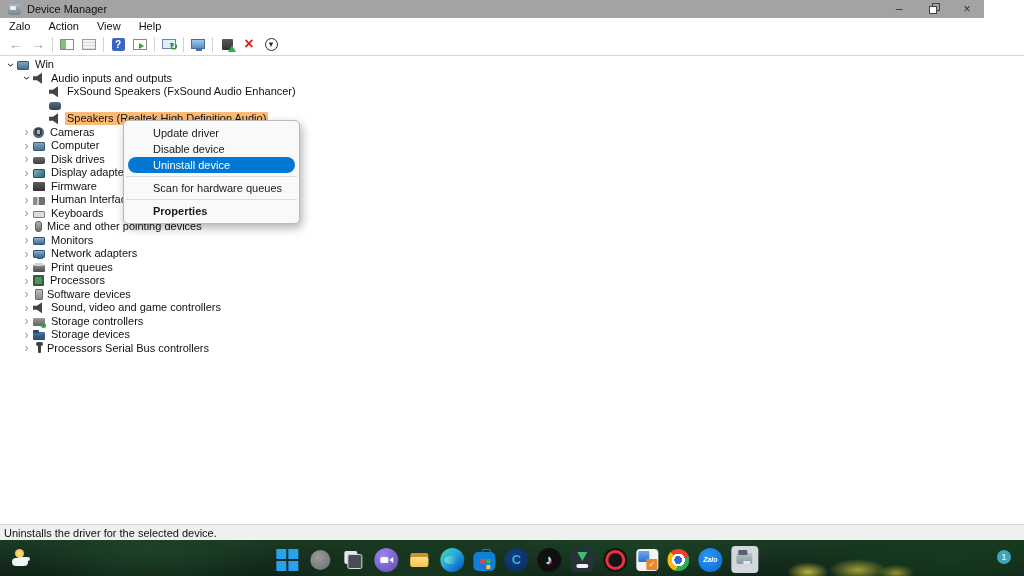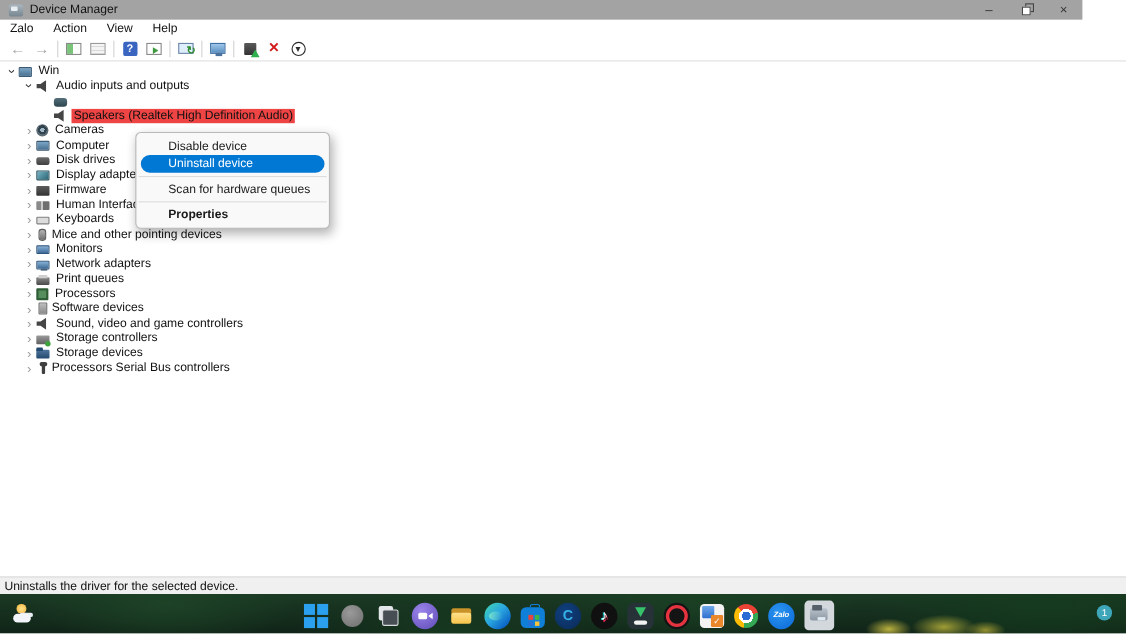--- a/index.html
+++ b/index.html
@@ -56,21 +56,21 @@
   
   .treearea { position:absolute; left:0; top:56px; width:1024px; height:468px; background:#fff;
               padding-top:2px; overflow:hidden; }
   .trow { display:flex; align-items:center; height:13.5px; font-size:11px; color:#111; white-space:nowrap; }
   .arrow { width:13px; flex:none; text-align:center; color:#9a9a9a; font-size:12px; line-height:12px; }
   .arrow span { display:inline-block; }
   .arrow.exp { color:#2f2f2f; }
   .arrow.exp span { transform:rotate(90deg); }
   .ti { width:12px; height:11px; margin-right:4px; flex:none; position:relative; display:inline-block; }
   .tlabel { padding:0 2px; line-height:13px; }
-  .tlabel.sel { background:#ef4444; }
+  .tlabel.sel { background:#fdba74; }
 
   .computer-icon,.computer2-icon { height:9px; margin-top:1px; border:1px solid #3a5a75;
       background:linear-gradient(#7ba7c9,#49708f); border-radius:1px; }
   .audio-icon,.speaker-icon,.sound-icon { background:#454545;
       clip-path:polygon(0 32%,32% 32%,75% 0,75% 100%,32% 68%,0 68%); }
   .digital-output-icon { height:8px; margin-top:2px; background:linear-gradient(#54707a,#2c454e); border-radius:3px; }
   .camera-icon { width:11px; height:11px; border-radius:50%;
       background:radial-gradient(circle at 50% 45%, #9fb6c6 0 2px, #33434e 2px 4px, #5a6b76 4px); }
   .disk-icon { height:7px; margin-top:2px; background:linear-gradient(#6c6c6c,#3f3f3f); border-radius:2px; }
   .display-icon { height:9px; margin-top:1px; border:1px solid #23505e; border-radius:1px;
@@ -273,20 +273,25 @@
       <span class="ti computer-icon"></span>
       <span class="tlabel">Win</span>
     </div>
     <div class="trow" style="padding-left: 20px;">
       <span class="arrow exp"><span>›</span></span>
       <span class="ti audio-icon"></span>
       <span class="tlabel">Audio inputs and outputs</span>
     </div>
     <div class="trow" style="padding-left: 36px;">
       <span class="arrow"></span>
+      <span class="ti speaker-icon"></span>
+      <span class="tlabel">FxSound Speakers (FxSound Audio Enhancer)</span>
+    </div>
+    <div class="trow" style="padding-left: 36px;">
+      <span class="arrow"></span>
       <span class="ti digital-output-icon"></span>
     </div>
     <div class="trow" style="padding-left: 36px;">
       <span class="arrow"></span>
       <span class="ti speaker-icon"></span>
       <span class="tlabel sel">Speakers (Realtek High Definition Audio)</span>
     </div>
     <div class="trow" style="padding-left: 20px;">
       <span class="arrow"><span>›</span></span>
       <span class="ti camera-icon"></span>
@@ -368,20 +373,21 @@
       <span class="tlabel">Storage devices</span>
     </div>
     <div class="trow" style="padding-left: 20px;">
       <span class="arrow"><span>›</span></span>
       <span class="ti usb-icon"></span>
       <span class="tlabel">Processors Serial Bus controllers</span>
     </div>
   </div>
 
 <div class="cmenu">
+    <div class="mi">Update driver</div>
     <div class="mi">Disable device</div>
     <div class="mi hl">Uninstall device</div>
     <div class="msep"></div>
     <div class="mi">Scan for hardware queues</div>
     <div class="msep"></div>
     <div class="mi bold">Properties</div>
   </div>
 
 <div class="statusbar">
   <span>Uninstalls the driver for the selected device.</span>

